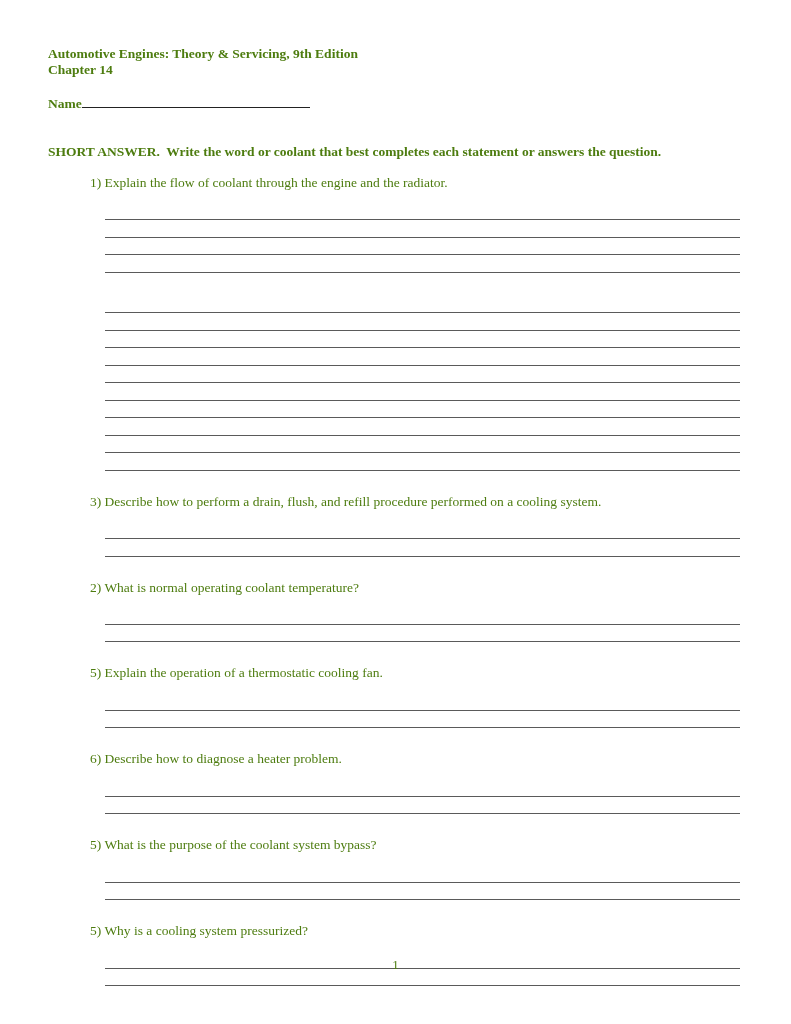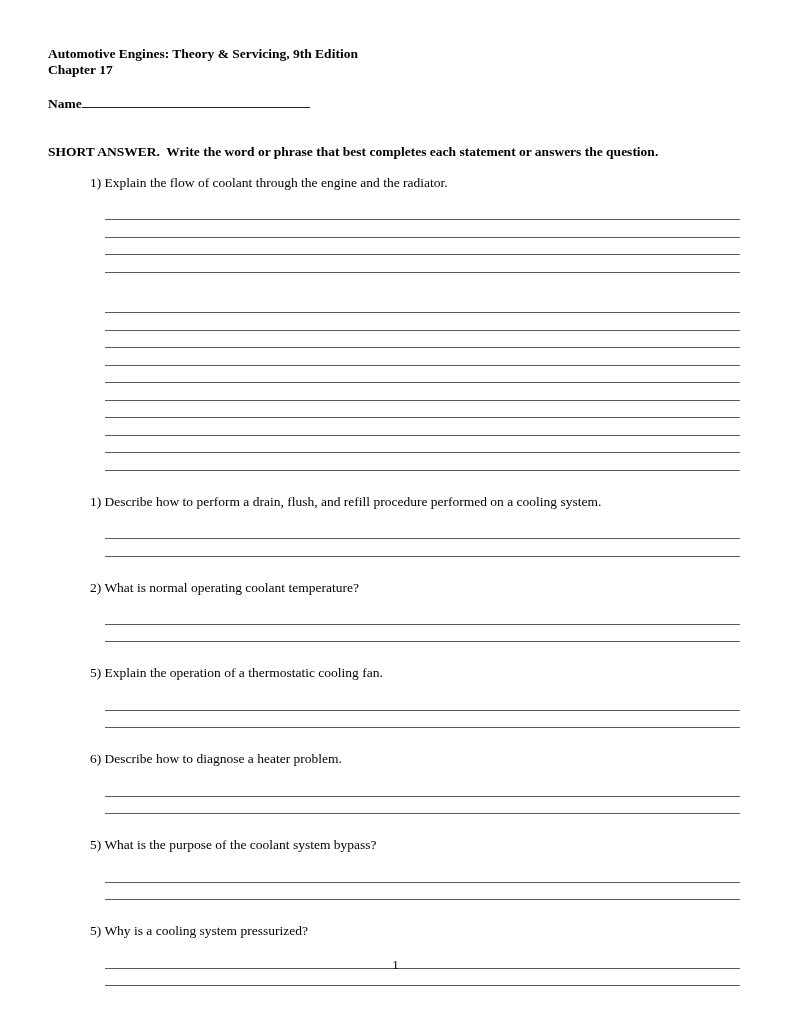--- a/index.html
+++ b/index.html
@@ -9,21 +9,21 @@
   }
   .page {
     position: relative;
     width: 791px;
     height: 1024px;
     margin: 0 auto;
     background: #ffffff;
     box-sizing: border-box;
     padding: 46px 50px 0 48px;
     font-family: "Liberation Serif", "DejaVu Serif", serif;
-    color: #000000;
+    color: #4d7c0f;
     font-size: 13.5px;
     line-height: 1.18;
     overflow: hidden;
   }
   .header-line {
     margin: 0;
     font-weight: bold;
   }
   .name-row {
     margin-top: 17px;
@@ -72,27 +72,27 @@
     text-align: center;
     font-size: 13px;
   }
 </style>
 </head>
 <body>
 
 <div class="page">
 
   <p class="header-line">Automotive Engines: Theory &amp; Servicing, 9th Edition</p>
-  <p class="header-line">Chapter 17</p>
+  <p class="header-line">Chapter 14</p>
 
   <div class="name-row">
     <span>Name</span><span class="name-underline"></span>
   </div>
 
-  <p class="instructions">SHORT ANSWER.  Write the word or phrase that best completes each statement or answers the question.</p>
+  <p class="instructions">SHORT ANSWER.  Write the word or coolant that best completes each statement or answers the question.</p>
 
   <div class="questions" id="questions">
   <section class="question">
     <p class="q-text">1) Explain the flow of coolant through the engine and the radiator.</p>
     <div class="answer-lines">
           <div class="answer-line"></div>
           <div class="answer-line"></div>
           <div class="answer-line"></div>
           <div class="answer-line"></div>
         </div>
@@ -107,21 +107,21 @@
           <div class="answer-line"></div>
           <div class="answer-line"></div>
           <div class="answer-line"></div>
           <div class="answer-line"></div>
           <div class="answer-line"></div>
           <div class="answer-line"></div>
         </div>
   </section>
 
   <section class="question">
-    <p class="q-text">1) Describe how to perform a drain, flush, and refill procedure performed on a cooling system.</p>
+    <p class="q-text">3) Describe how to perform a drain, flush, and refill procedure performed on a cooling system.</p>
     <div class="answer-lines">
           <div class="answer-line"></div>
           <div class="answer-line"></div>
         </div>
   </section>
 
   <section class="question">
     <p class="q-text">2) What is normal operating coolant temperature?</p>
     <div class="answer-lines">
           <div class="answer-line"></div>

